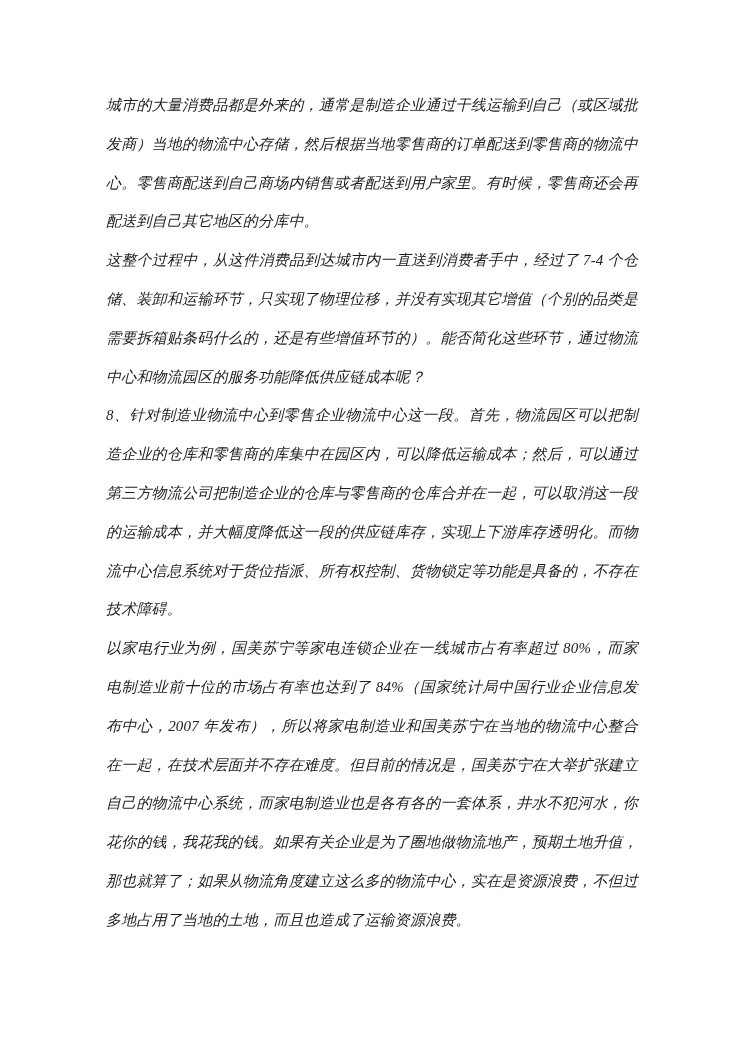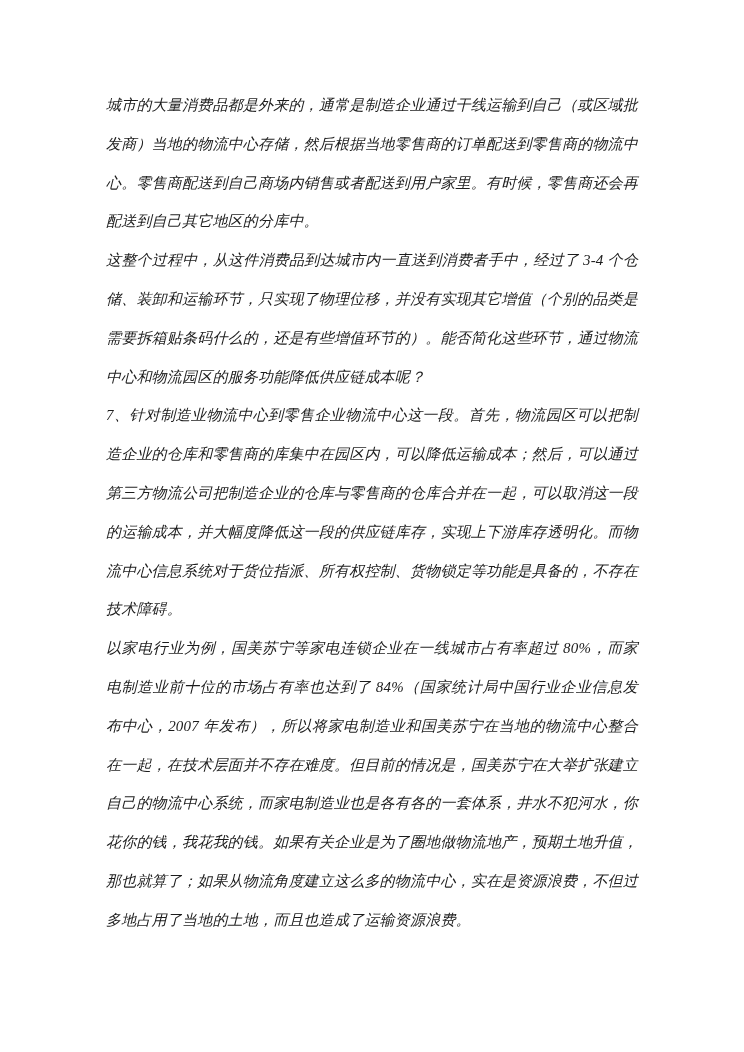--- a/index.html
+++ b/index.html
@@ -33,17 +33,17 @@
     word-break: break-all;
     overflow-wrap: break-word;
   }
 </style>
 </head>
 <body>
 
 <div class="page">
   <div class="content">
     <p class="para">城市的大量消费品都是外来的，通常是制造企业通过干线运输到自己（或区域批发商）当地的物流中心存储，然后根据当地零售商的订单配送到零售商的物流中心。零售商配送到自己商场内销售或者配送到用户家里。有时候，零售商还会再配送到自己其它地区的分库中。</p>
-    <p class="para">这整个过程中，从这件消费品到达城市内一直送到消费者手中，经过了 3-4 个仓储、装卸和运输环节，只实现了物理位移，并没有实现其它增值（个别的品类是需要拆箱贴条码什么的，还是有些增值环节的）。能否简化这些环节，通过物流中心和物流园区的服务功能降低供应链成本呢？</p>
-    <p class="para">7、针对制造业物流中心到零售企业物流中心这一段。首先，物流园区可以把制造企业的仓库和零售商的库集中在园区内，可以降低运输成本；然后，可以通过第三方物流公司把制造企业的仓库与零售商的仓库合并在一起，可以取消这一段的运输成本，并大幅度降低这一段的供应链库存，实现上下游库存透明化。而物流中心信息系统对于货位指派、所有权控制、货物锁定等功能是具备的，不存在技术障碍。</p>
+    <p class="para">这整个过程中，从这件消费品到达城市内一直送到消费者手中，经过了 7-4 个仓储、装卸和运输环节，只实现了物理位移，并没有实现其它增值（个别的品类是需要拆箱贴条码什么的，还是有些增值环节的）。能否简化这些环节，通过物流中心和物流园区的服务功能降低供应链成本呢？</p>
+    <p class="para">8、针对制造业物流中心到零售企业物流中心这一段。首先，物流园区可以把制造企业的仓库和零售商的库集中在园区内，可以降低运输成本；然后，可以通过第三方物流公司把制造企业的仓库与零售商的仓库合并在一起，可以取消这一段的运输成本，并大幅度降低这一段的供应链库存，实现上下游库存透明化。而物流中心信息系统对于货位指派、所有权控制、货物锁定等功能是具备的，不存在技术障碍。</p>
     <p class="para">以家电行业为例，国美苏宁等家电连锁企业在一线城市占有率超过 80%，而家电制造业前十位的市场占有率也达到了 84%（国家统计局中国行业企业信息发布中心，2007 年发布），所以将家电制造业和国美苏宁在当地的物流中心整合在一起，在技术层面并不存在难度。但目前的情况是，国美苏宁在大举扩张建立自己的物流中心系统，而家电制造业也是各有各的一套体系，井水不犯河水，你花你的钱，我花我的钱。如果有关企业是为了圈地做物流地产，预期土地升值，那也就算了；如果从物流角度建立这么多的物流中心，实在是资源浪费，不但过多地占用了当地的土地，而且也造成了运输资源浪费。</p>
   </div>
 </div>
 
 </body></html>

